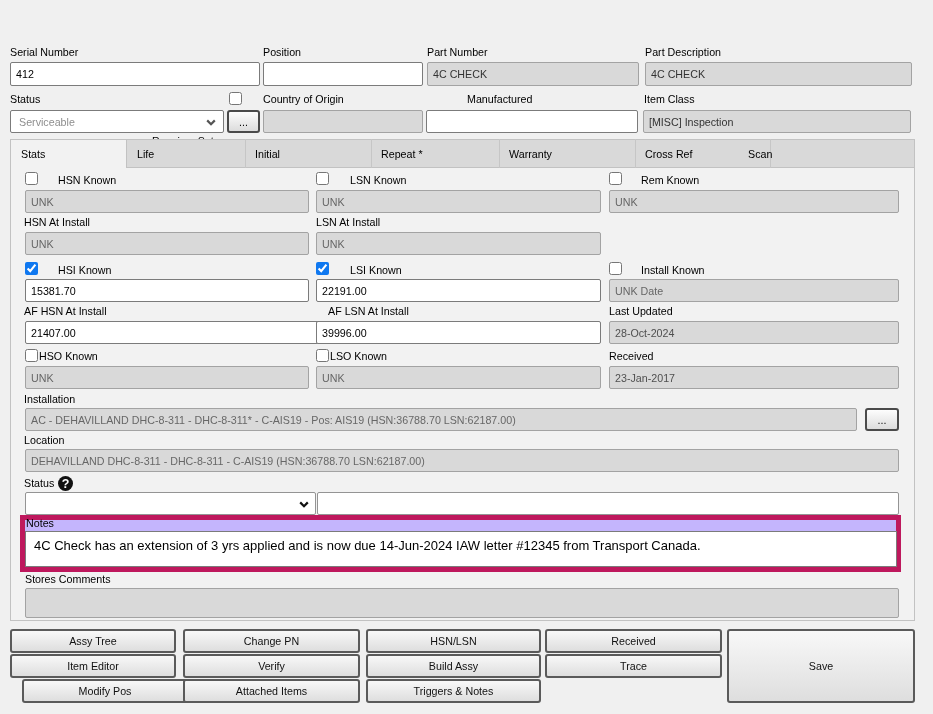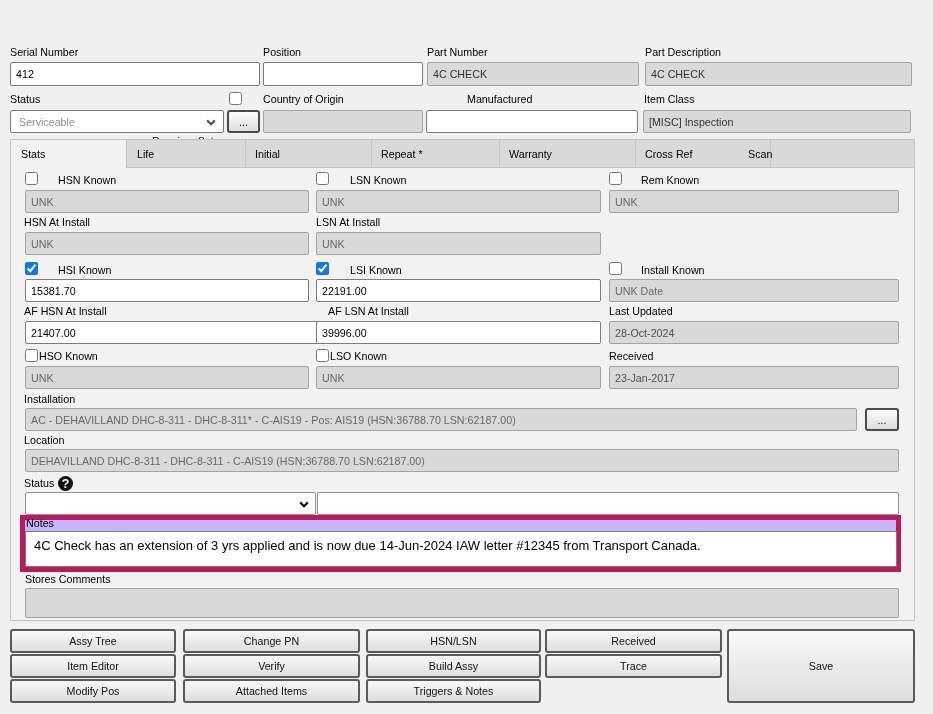--- a/index.html
+++ b/index.html
@@ -147,18 +147,18 @@
   <div class="inp ginp" style="left:25px;top:588px;width:874px;height:30px;"></div>
 
   <div class="btn" style="left:10px;top:629px;width:166px;height:24px;">Assy Tree</div>
   <div class="btn" style="left:183px;top:629px;width:177px;height:24px;">Change PN</div>
   <div class="btn" style="left:366px;top:629px;width:175px;height:24px;">HSN/LSN</div>
   <div class="btn" style="left:545px;top:629px;width:177px;height:24px;">Received</div>
   <div class="btn" style="left:10px;top:654px;width:166px;height:24px;">Item Editor</div>
   <div class="btn" style="left:183px;top:654px;width:177px;height:24px;">Verify</div>
   <div class="btn" style="left:366px;top:654px;width:175px;height:24px;">Build Assy</div>
   <div class="btn" style="left:545px;top:654px;width:177px;height:24px;">Trace</div>
-  <div class="btn" style="left:10px;top:679px;width:166px;height:24px;">Modify Pos</div>
+  <div class="btn" style="left:22px;top:679px;width:166px;height:24px;">Modify Pos</div>
   <div class="btn" style="left:183px;top:679px;width:177px;height:24px;">Attached Items</div>
   <div class="btn" style="left:366px;top:679px;width:175px;height:24px;">Triggers &amp; Notes</div>
   <div class="btn" style="left:727px;top:629px;width:188px;height:74px;">Save</div>
 
 </div>
 
 </body></html>

